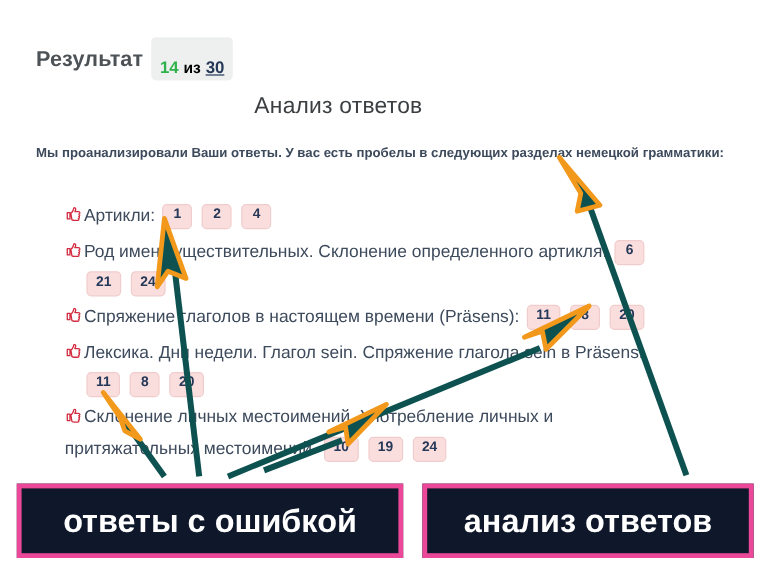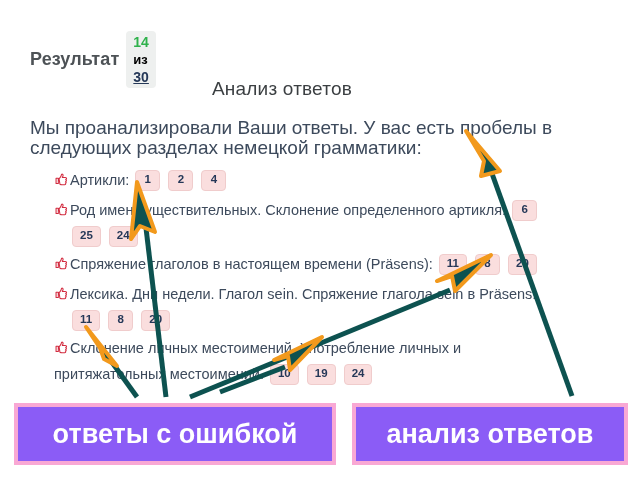--- a/index.html
+++ b/index.html
@@ -31,28 +31,27 @@
   }
   .result-label {
     font-size: 18px;
     font-weight: bold;
     color: #4d5256;
     letter-spacing: 0.1px;
   }
   .score-pill {
     background: #eef0ef;
     border-radius: 4px;
-    padding: 4px 7px 4px 7px;
+    padding: 18px 7px 4px 7px;
     font-size: 14px;
     font-weight: bold;
     display: flex;
     align-items: baseline;
     gap: 4px;
     line-height: 1;
-    flex-direction: column;
   }
   .score-correct { color: #2fb24c; }
   .score-of { color: #000000; font-size: 13px; }
   .score-total { color: #253858; text-decoration: underline; }
 
   
   .analysis-title {
     position: absolute;
     left: 0;
     right: 0;
@@ -62,22 +61,22 @@
     color: #3b3f42;
     letter-spacing: 0.2px;
   }
 
   
   .intro {
     position: absolute;
     left: 30px;
     top: 118px;
     width: 580px;
-    font-size: 19px;
-    font-weight: normal;
+    font-size: 11px;
+    font-weight: bold;
     color: #3d4a5c;
     line-height: 20px;
   }
 
   
   .topics {
     position: absolute;
     left: 30px;
     top: 168px;
     width: 590px;
@@ -118,22 +117,22 @@
   #annotations {
     position: absolute;
     left: 0; top: 0;
     width: 640px; height: 480px;
     pointer-events: none;
   }
 
   
   .callout {
     position: absolute;
-    background: #8b5cf6;
-    border: 4px solid #f9a8d4;
+    background: #0f172a;
+    border: 4px solid #ec4899;
     display: flex;
     align-items: center;
     justify-content: center;
     box-sizing: border-box;
   }
   .callout-text {
     color: #ffffff;
     font-weight: bold;
     font-size: 27px;
     letter-spacing: 0px;
@@ -185,21 +184,21 @@
 
     <div class="topic-row">
       <span class="hand-icon">
         <svg width="15" height="15" viewBox="0 0 16 16">
           <path d="M2.2 6.6 h2.4 v5.6 h-2.4 z M5.4 7.2 c0.6 -0.4 1.4 -1.3 2.0 -2.6 c0.4 -0.9 0.3 -1.9 0.9 -2.2 c0.7 -0.35 1.4 0.25 1.4 1.1 c0 0.8 -0.5 1.7 -0.8 2.3 h3.2 c0.8 0 1.3 0.5 1.3 1.1 c0 0.6 -0.45 1.0 -1.0 1.05 c0.5 0.1 0.85 0.5 0.85 1.0 c0 0.5 -0.4 0.9 -0.9 1.0 c0.4 0.15 0.65 0.5 0.65 0.9 c0 0.5 -0.4 0.9 -0.95 0.95 c0.3 0.15 0.5 0.45 0.5 0.8 c0 0.55 -0.45 0.95 -1.1 0.95 h-3.1 c-1.0 0 -2.0 -0.5 -2.0 -0.5 z" fill="none" stroke="#d22b3f" stroke-width="1.15" stroke-linejoin="round"></path>
         </svg>
       </span><span class="topic-text">Род имен существительных. Склонение определенного артикля:</span>
       <span class="badge">6</span>
       <br>
       <span style="display:inline-block;width:12px"></span>
-      <span class="badge">25</span>
+      <span class="badge">21</span>
       <span class="badge">24</span>
     </div>
 
     <div class="topic-row">
       <span class="hand-icon">
         <svg width="15" height="15" viewBox="0 0 16 16">
           <path d="M2.2 6.6 h2.4 v5.6 h-2.4 z M5.4 7.2 c0.6 -0.4 1.4 -1.3 2.0 -2.6 c0.4 -0.9 0.3 -1.9 0.9 -2.2 c0.7 -0.35 1.4 0.25 1.4 1.1 c0 0.8 -0.5 1.7 -0.8 2.3 h3.2 c0.8 0 1.3 0.5 1.3 1.1 c0 0.6 -0.45 1.0 -1.0 1.05 c0.5 0.1 0.85 0.5 0.85 1.0 c0 0.5 -0.4 0.9 -0.9 1.0 c0.4 0.15 0.65 0.5 0.65 0.9 c0 0.5 -0.4 0.9 -0.95 0.95 c0.3 0.15 0.5 0.45 0.5 0.8 c0 0.55 -0.45 0.95 -1.1 0.95 h-3.1 c-1.0 0 -2.0 -0.5 -2.0 -0.5 z" fill="none" stroke="#d22b3f" stroke-width="1.15" stroke-linejoin="round"></path>
         </svg>
       </span><span class="topic-text">Спряжение глаголов в настоящем времени (Präsens):</span>
       <span class="badge">11</span>

